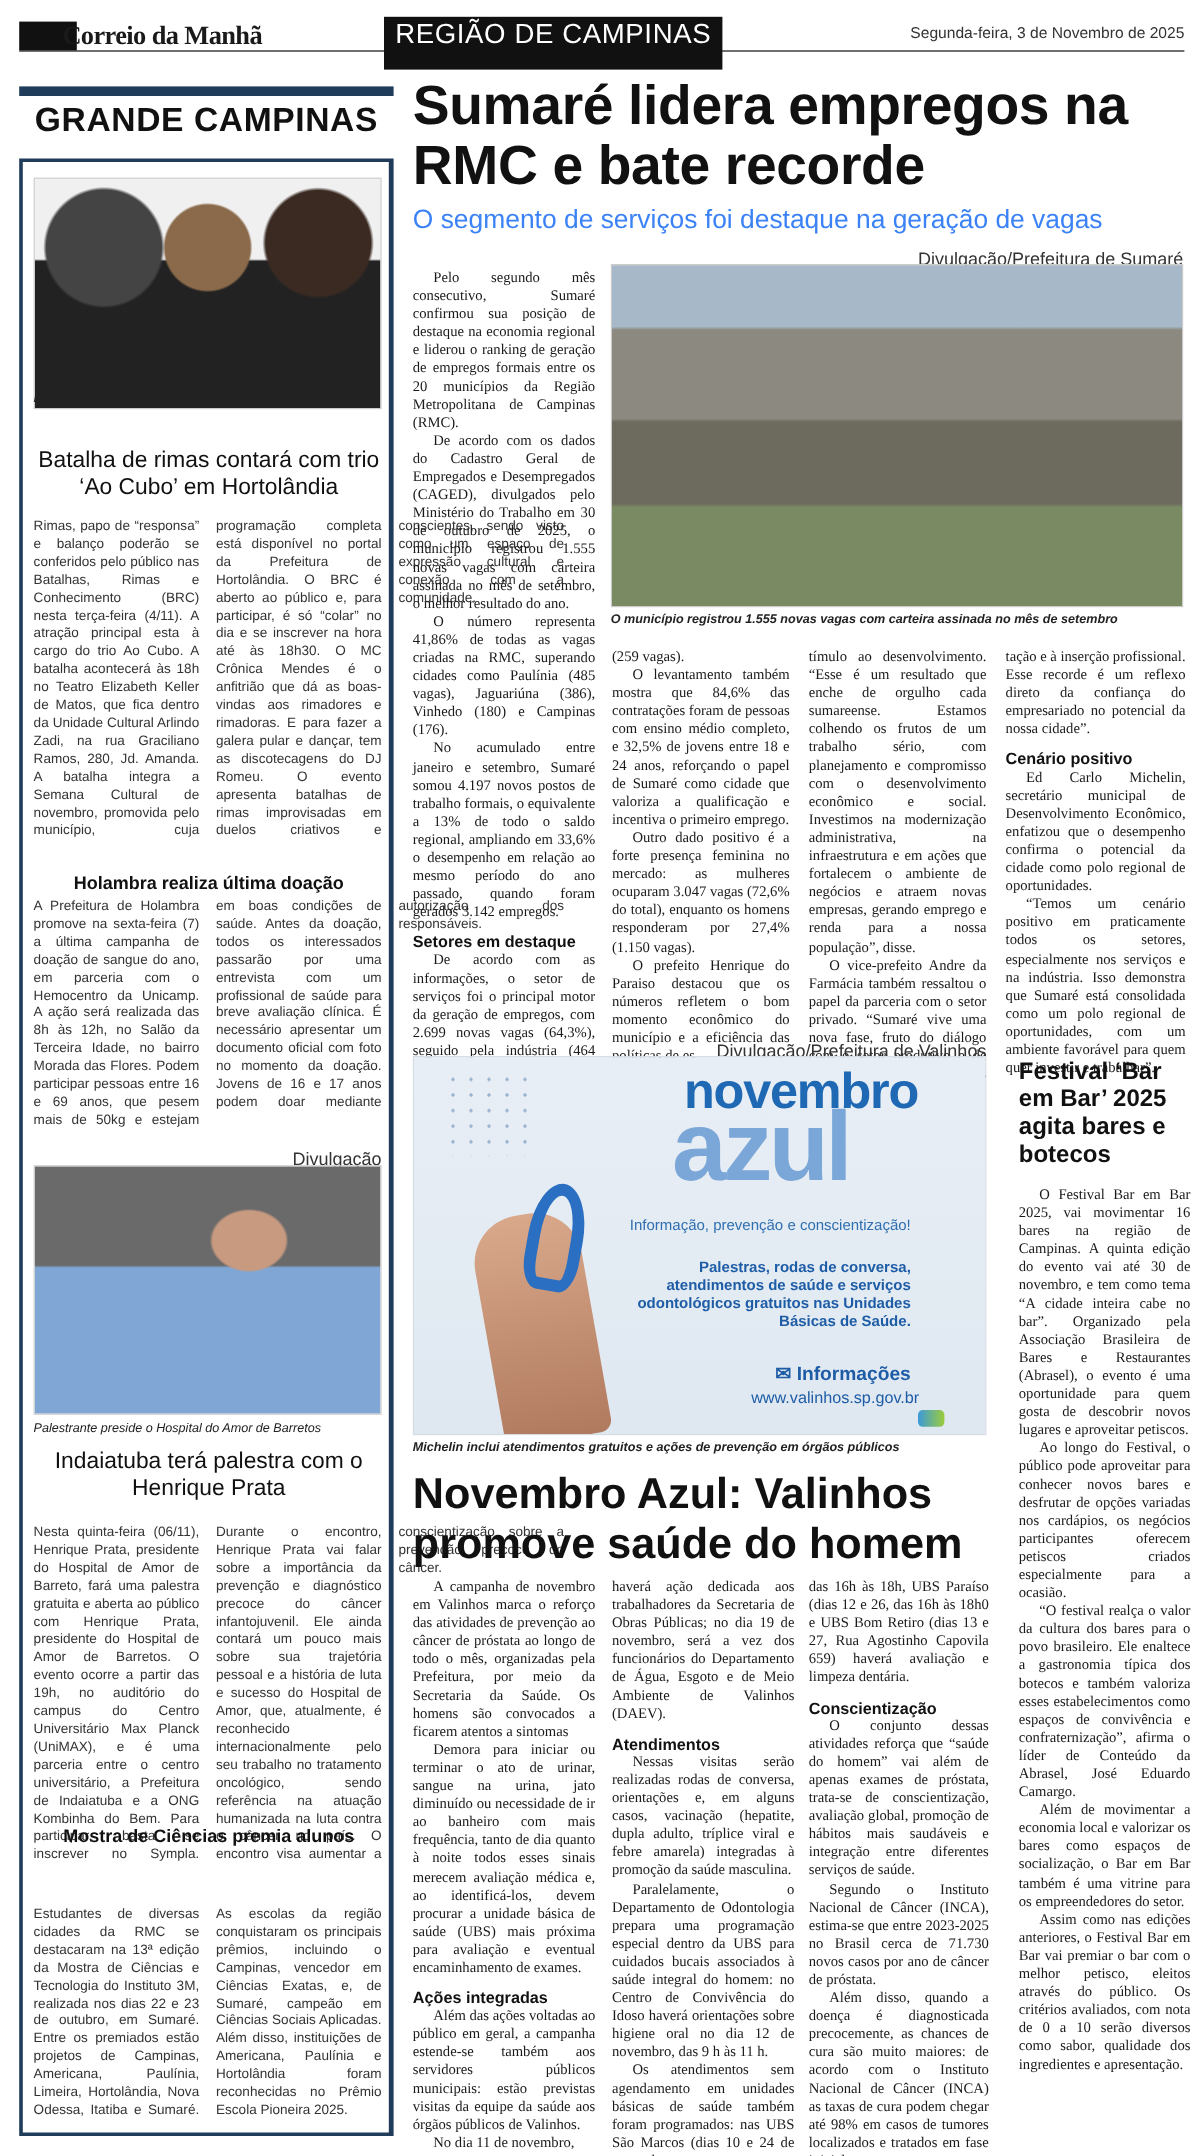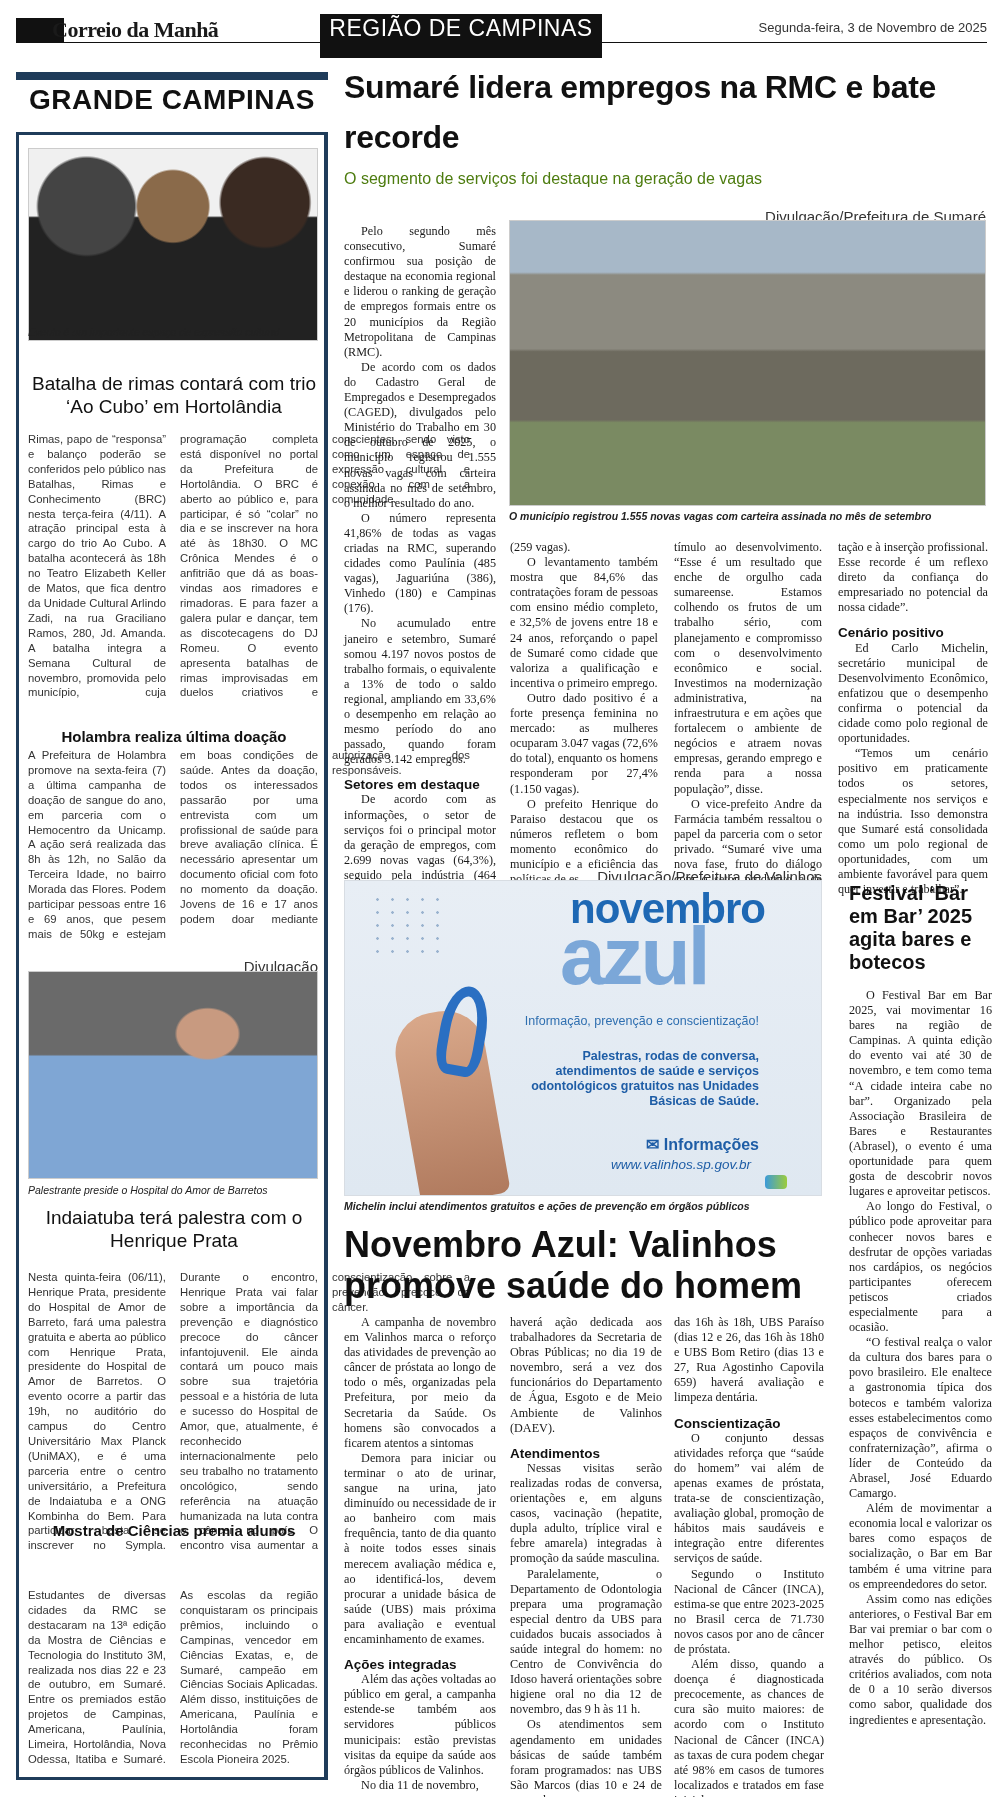--- a/index.html
+++ b/index.html
@@ -19,33 +19,33 @@
   .photo { background: linear-gradient(160deg, #d8d8d8, #555 55%, #222); border: 1px solid #ccc; }
   .photo-trio { left: 28px; top: 148px; width: 290px; height: 193px; background: radial-gradient(circle at 20% 30%, #444 0 18%, transparent 19%), radial-gradient(circle at 50% 30%, #8a6a4a 0 18%, transparent 19%), radial-gradient(circle at 82% 28%, #3a2a22 0 16%, transparent 17%), linear-gradient(180deg, #f0f0f0 0 35%, #222 36% 100%); }
   .caption { font-family: "Liberation Sans", sans-serif; font-style: italic; font-size: 10.5px; color: #222; }
   .credit { font-family: "Liberation Sans", sans-serif; font-size: 15px; color: #333; text-align: right; }
   .side-h { font-family: "Liberation Sans", sans-serif; font-size: 19px; text-align: center; color: #111; line-height: 23px; }
   .side-sh { font-family: "Liberation Sans", sans-serif; font-size: 15px; text-align: center; color: #111; font-weight: bold; }
   .cols2 { column-count: 2; column-gap: 14px; font-family: "Liberation Sans", sans-serif; font-size: 11.3px; line-height: 14.9px; text-align: justify; color: #333; hyphens: auto; }
   .photo-prata { left: 28px; top: 971px; width: 290px; height: 208px; background: radial-gradient(ellipse at 62% 30%, #c89a80 0 12%, transparent 13%), linear-gradient(180deg, #6a6a6a 0 40%, #7fa6d4 41% 100%); }
 
   
-  .main-h1 { left: 344px; top: 62px; width: 650px; font-family: "Liberation Sans", sans-serif; font-size: 32px; line-height: 50px; color: #111; letter-spacing: -0.3px; }
-  .main-deck { left: 344px; top: 170px; width: 650px; font-family: "Liberation Sans", sans-serif; font-size: 16px; color: #4d7c0f; }
+  .main-h1 { left: 344px; top: 62px; width: 650px; font-family: "Liberation Sans", sans-serif; font-size: 46px; line-height: 50px; color: #111; letter-spacing: -0.3px; }
+  .main-deck { left: 344px; top: 170px; width: 650px; font-family: "Liberation Sans", sans-serif; font-size: 22px; color: #3b82f6; }
   .serif-col { font-family: "Liberation Serif", serif; font-size: 12.2px; line-height: 15.1px; text-align: justify; color: #1a1a1a; }
   .serif-col p { text-indent: 1.4em; }
   .sub-h { font-family: "Liberation Sans", sans-serif; font-weight: bold; font-size: 13.5px; margin-top: 10px; color: #111; }
   .photo-city { left: 509px; top: 220px; width: 477px; height: 286px; background: linear-gradient(180deg, #a7b8c8 0 18%, #8c8a80 19% 45%, #6d6a5e 46% 70%, #7a8a62 71% 100%); }
   .ad { left: 344px; top: 880px; width: 478px; height: 316px; background: linear-gradient(180deg, #e8eef5, #dfe8f1); overflow: hidden; border: 1px solid #d8dde3; }
   .ad-novembro { position: absolute; left: 225px; top: 4px; font-family: "Liberation Sans", sans-serif; font-weight: bold; font-size: 42px; color: #1e68b4; letter-spacing: -1px; }
   .ad-azul { position: absolute; left: 215px; top: 30px; font-family: "Liberation Sans", sans-serif; font-weight: bold; font-size: 82px; color: #7ba7d8; letter-spacing: -3px; line-height: 90px; }
   .ad-tag { position: absolute; right: 62px; top: 133px; font-family: "Liberation Sans", sans-serif; font-size: 12.5px; color: #2f6fb0; }
   .ad-body { position: absolute; right: 62px; top: 168px; width: 240px; text-align: right; font-family: "Liberation Sans", sans-serif; font-weight: bold; font-size: 12.5px; line-height: 15px; color: #1e5da6; }
   .ad-info { position: absolute; right: 62px; top: 254px; font-family: "Liberation Sans", sans-serif; font-weight: bold; font-size: 16px; color: #1e5da6; }
-  .ad-url { position: absolute; right: 70px; top: 276px; font-family: "Liberation Sans", sans-serif; font-size: 13.5px; color: #1e5da6; font-style: italic; }
+  .ad-url { position: absolute; right: 55px; top: 276px; font-family: "Liberation Sans", sans-serif; font-size: 13.5px; color: #1e5da6; }
   .ad-hand { position: absolute; left: 60px; top: 130px; width: 90px; height: 190px; background: linear-gradient(180deg, #d9a88a, #b07a5e); border-radius: 40px 40px 10px 10px; transform: rotate(-10deg); }
   .ad-ribbon { position: absolute; left: 95px; top: 105px; width: 46px; height: 90px; border: 10px solid #2a6fc2; border-radius: 50% 50% 30% 30%; transform: rotate(10deg); }
   .ad-dots { position: absolute; left: 25px; top: 12px; width: 70px; height: 70px; background-image: radial-gradient(circle, #9ab3cf 1.2px, transparent 1.5px); background-size: 15px 13px; }
   .ad-logo { position: absolute; right: 34px; bottom: 6px; width: 22px; height: 14px; background: linear-gradient(90deg, #3b9ad9, #9ccc3c); border-radius: 4px; }
 
   .nov-h1 { left: 344px; top: 1224px; width: 480px; font-family: "Liberation Sans", sans-serif; font-size: 36px; line-height: 41px; color: #111; }
   .fest-h { left: 849px; top: 882px; width: 145px; font-family: "Liberation Sans", sans-serif; font-size: 20px; line-height: 23px; color: #111; }
 </style>
 </head>
 <body>

